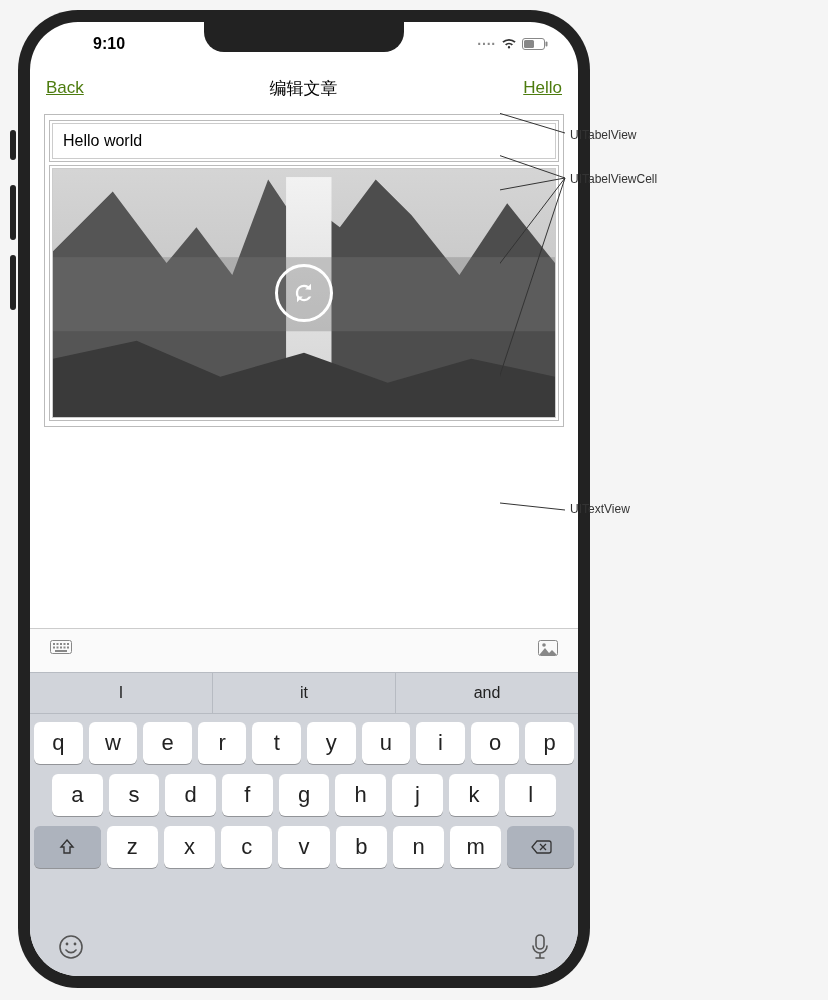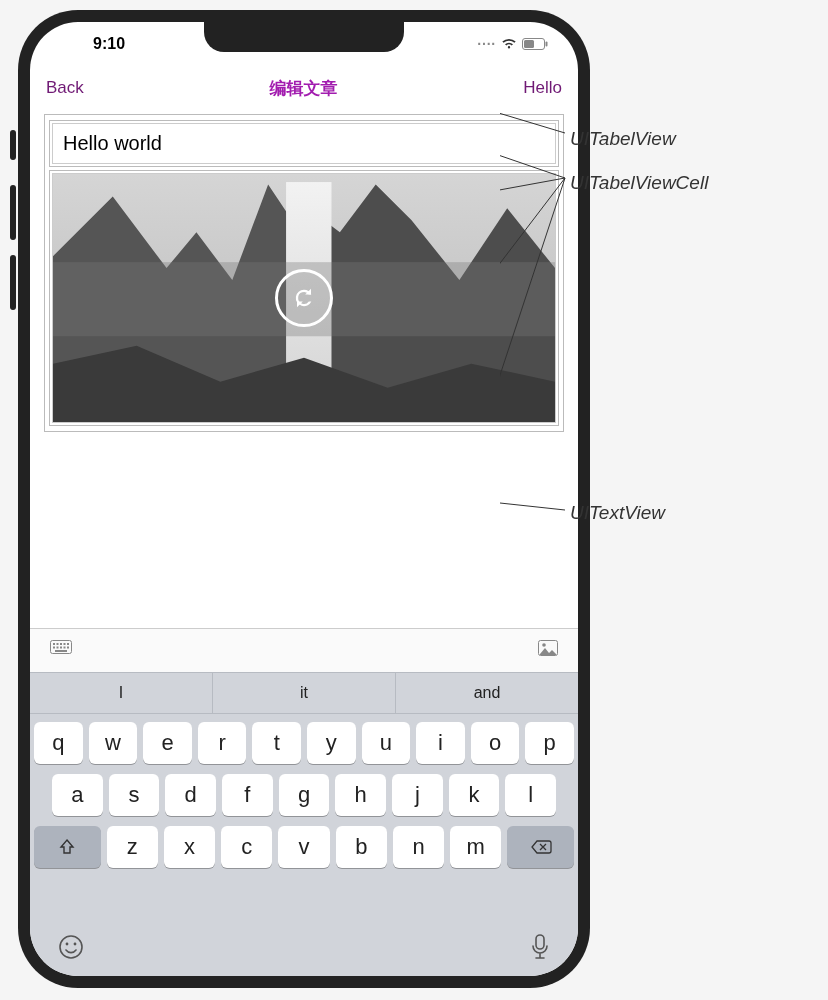--- a/index.html
+++ b/index.html
@@ -65,38 +65,38 @@
   .status-left { margin-left: 35px; }
   .status-right { display: flex; gap: 5px; align-items: center; font-size: 14px; color: #888;}
   .nav-bar {
     height: 44px;
     display: flex;
     align-items: center;
     justify-content: space-between;
     padding: 0 16px;
     font-size: 17px;
   }
-  .nav-back, .nav-done { color: #701a75; }
-  .nav-title { font-weight: 700; color: #a21caf; }
+  .nav-back, .nav-done { color: #4d7c0f; text-decoration: underline; }
+  .nav-title { font-weight: 400; color: #000000; }
   .tableview {
     margin: 4px 14px 0 14px;
     border: 1px solid #bbb;
     padding: 2px;
     background: #fff;
   }
   .tv-cell {
     border: 1px solid #bbb;
     margin: 3px 2px;
     padding: 2px;
     background: #fff;
   }
   .tv-cell-inner {
     border: 1px solid #ccc;
     padding: 8px 10px;
-    font-size: 20px;
+    font-size: 16px;
     min-height: 24px;
     background: #fff;
   }
   .tv-cell-title { }
   .tv-cell-image .tv-cell-inner {
     padding: 0;
     height: 250px;
     position: relative;
     overflow: hidden;
   }
@@ -193,24 +193,23 @@
   .annotations {
     position: absolute;
     left: 500px;
     top: 0;
     width: 320px;
     height: 1000px;
     pointer-events: none;
   }
   .anno-label {
     position: absolute;
-    font-size: 19px;
+    font-size: 12px;
     color: #333;
     background: transparent;
-    font-style: italic;
   }
   .anno-l1 { top: 128px; left: 70px; }
   .anno-l2 { top: 172px; left: 70px; }
   .anno-l3 { top: 502px; left: 70px; }
   svg.anno-lines { position: absolute; left: 0; top: 0; }
 </style>
 </head>
 <body>
 
 <div class="main-area">

